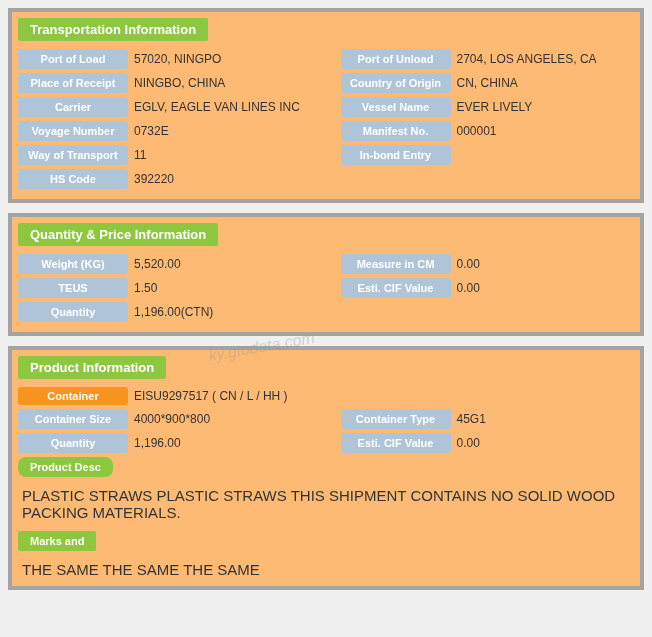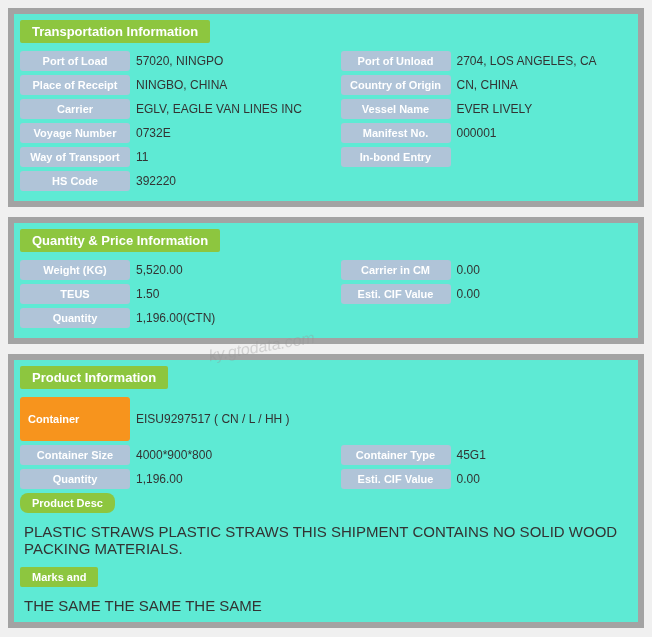--- a/index.html
+++ b/index.html
@@ -14,24 +14,24 @@
       display: inline-block;
       background: #8dc63f;
       color: #fff;
       font-weight: bold;
       font-size: 13px;
       padding: 4px 12px;
       margin-bottom: 8px;
       border-radius: 2px;
     }
     .section-border {
-      border: 6px solid #a3a3a3;
+      border: 4px solid #a3a3a3;
       padding: 6px;
       margin-bottom: 10px;
-      background: #5eead4;
+      background: #fdba74;
     }
     .row {
       display: flex;
       margin-bottom: 4px;
       align-items: center;
       gap: 29px;
     }
     .field-group {
       display: flex;
       align-items: center;
@@ -62,25 +62,25 @@
       pointer-events: none;
       left: 200px;
       top: 330px;
       white-space: nowrap;
     }
     .container-label {
       background: #f7941d;
       color: #fff;
       font-weight: bold;
       font-size: 11px;
-      padding: 16px 8px;
+      padding: 3px 8px;
       border-radius: 3px;
       min-width: 110px;
       margin-right: 6px;
-      text-align: left;
+      text-align: center;
     }
     .product-desc-header {
       display: inline-block;
       background: #8dc63f;
       color: #fff;
       font-weight: bold;
       font-size: 11px;
       padding: 4px 12px;
       margin-bottom: 4px;
       border-radius: 8px;
@@ -179,21 +179,21 @@
 
   <div class="section-border">
     <div class="section-header">Quantity &amp; Price Information</div>
 
     <div class="row">
       <div class="field-group">
         <span class="field-label">Weight (KG)</span>
         <span class="field-value">5,520.00</span>
       </div>
       <div class="field-group">
-        <span class="field-label">Carrier in CM</span>
+        <span class="field-label">Measure in CM</span>
         <span class="field-value">0.00</span>
       </div>
     </div>
 
     <div class="row">
       <div class="field-group">
         <span class="field-label">TEUS</span>
         <span class="field-value">1.50</span>
       </div>
       <div class="field-group">

